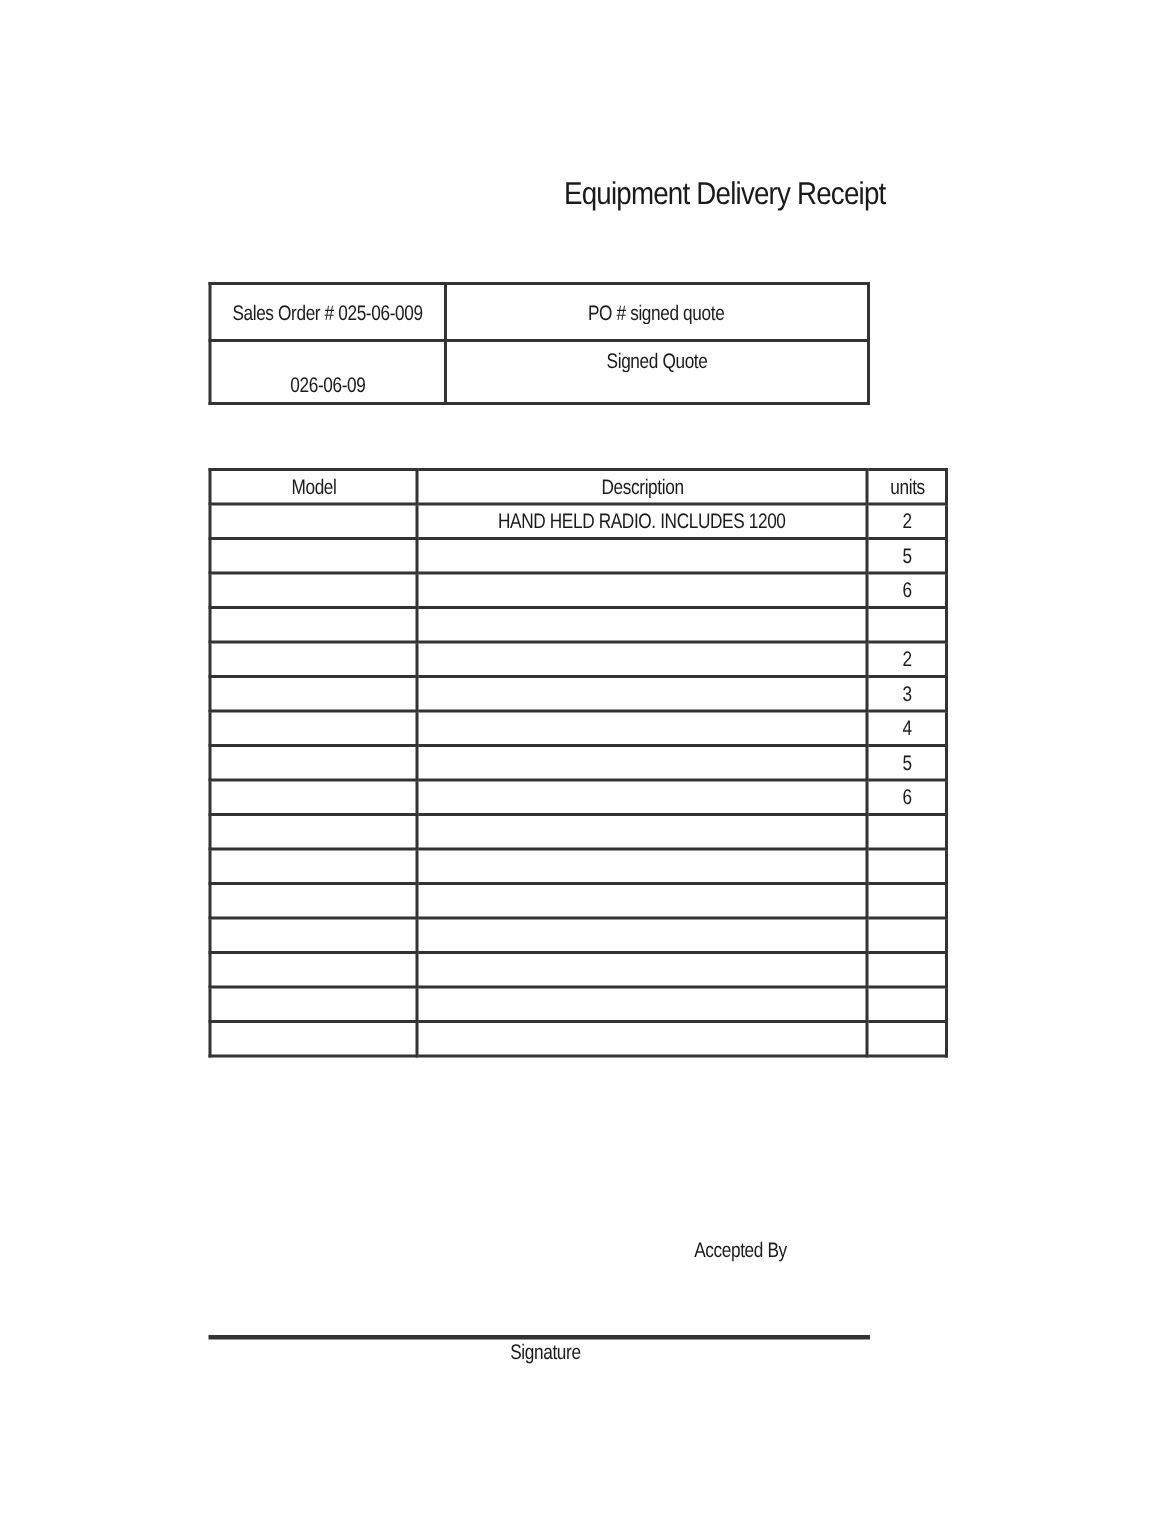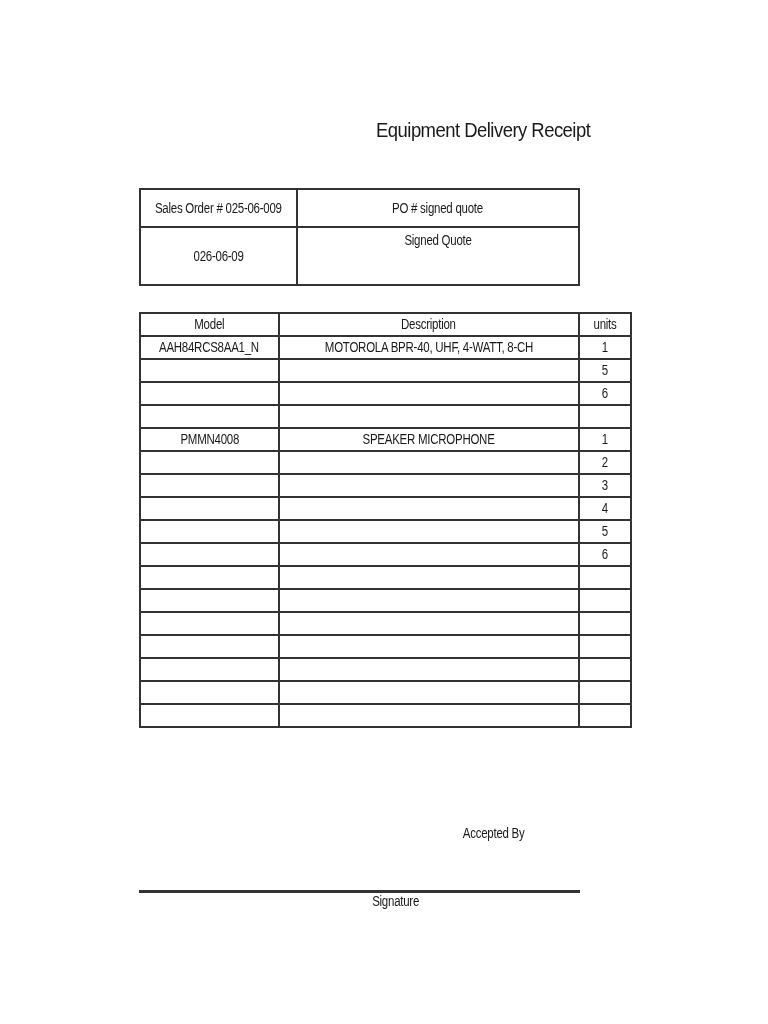--- a/index.html
+++ b/index.html
@@ -17,73 +17,68 @@
   .order-table { left: 139px; top: 188px; width: 441px; }
   .order-table td { height: 36px; vertical-align: middle; text-align: center; }
   .order-table .c1 { width: 137px; }
   .items-table { left: 139px; top: 312px; width: 493px; }
   .items-table td { height: 21px; line-height: 21px; }
   .items-table .cm { width: 137px; }
   .items-table .cd { width: 299px; }
   .items-table .cu { width: 51px; }
   .accepted { position: absolute; left: 456px; top: 825px; font-size: 14px; }
   .sig-line { position: absolute; left: 139px; top: 890px; width: 441px; height: 3px; background: #333; }
-  .sig-label { position: absolute; left: 335px; top: 893px; font-size: 14px; margin-left: 32px; }
+  .sig-label { position: absolute; left: 335px; top: 893px; font-size: 14px; }
 </style>
 </head>
 <body>
 
 <div class="title"><span>Equipment Delivery Receipt</span></div>
 
 <table class="order-table">
   <tbody>
       <tr>
     <td class="c1"><span class="cond">Sales Order # 025-06-009</span></td>
     <td><span class="cond">PO #  signed quote</span></td>
   </tr>
   <tr>
-    <td class="c1" style="vertical-align:bottom;padding-bottom:20px;"><span class="cond">026-06-09</span></td>
+    <td class="c1" style="vertical-align:bottom;padding-bottom:4px;"><span class="cond">026-06-09</span></td>
     <td style="vertical-align:top;padding-top:4px;"><span class="cond">Signed Quote</span></td>
   </tr>
 </tbody>
   </table>
 
 <table class="items-table">
   <thead>
     <tr>
       <td class="cm"><span class="cond">Model</span></td>
       <td class="cd"><span class="cond">Description</span></td>
       <td class="cu"><span class="cond">units</span></td>
     </tr>
   </thead>
   <tbody id="items-body">
       <tr>
-        <td class="cm"><span class="cond">AAH84RCS8AA1_N</span></td>
-        <td class="cd"><span class="cond">MOTOROLA BPR-40, UHF, 4-WATT, 8-CH</span></td>
-        <td class="cu"><span class="cond">1</span></td>
+        <td class="cm"><span class="cond"></span></td>
+        <td class="cd"><span class="cond">HAND HELD RADIO.  INCLUDES 1200</span></td>
+        <td class="cu"><span class="cond">2</span></td>
       </tr>
       <tr>
         <td class="cm"><span class="cond"></span></td>
         <td class="cd"><span class="cond"></span></td>
         <td class="cu"><span class="cond">5</span></td>
       </tr>
       <tr>
         <td class="cm"><span class="cond"></span></td>
         <td class="cd"><span class="cond"></span></td>
         <td class="cu"><span class="cond">6</span></td>
       </tr>
       <tr>
         <td class="cm"><span class="cond"></span></td>
         <td class="cd"><span class="cond"></span></td>
         <td class="cu"><span class="cond"></span></td>
-      </tr>
-      <tr>
-        <td class="cm"><span class="cond">PMMN4008</span></td>
-        <td class="cd"><span class="cond">SPEAKER MICROPHONE</span></td>
-        <td class="cu"><span class="cond">1</span></td>
       </tr>
       <tr>
         <td class="cm"><span class="cond"></span></td>
         <td class="cd"><span class="cond"></span></td>
         <td class="cu"><span class="cond">2</span></td>
       </tr>
       <tr>
         <td class="cm"><span class="cond"></span></td>
         <td class="cd"><span class="cond"></span></td>
         <td class="cu"><span class="cond">3</span></td>

